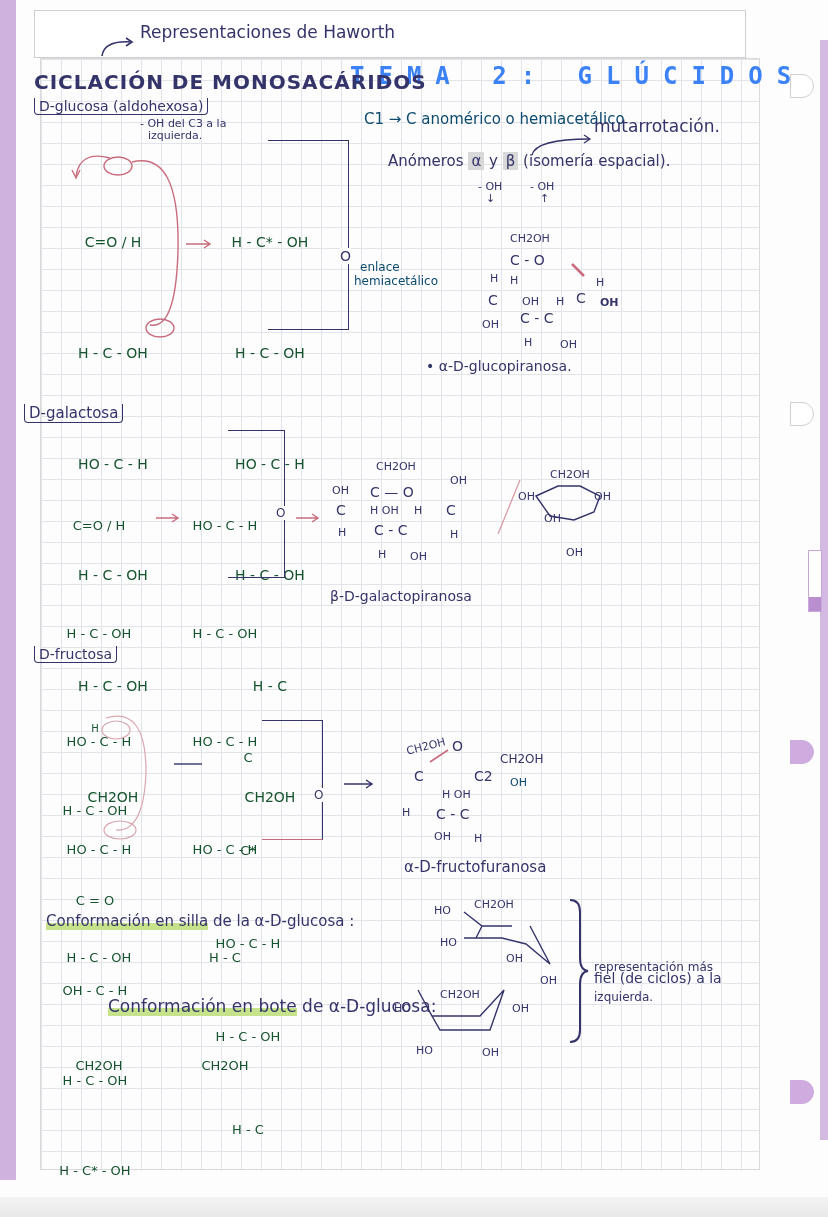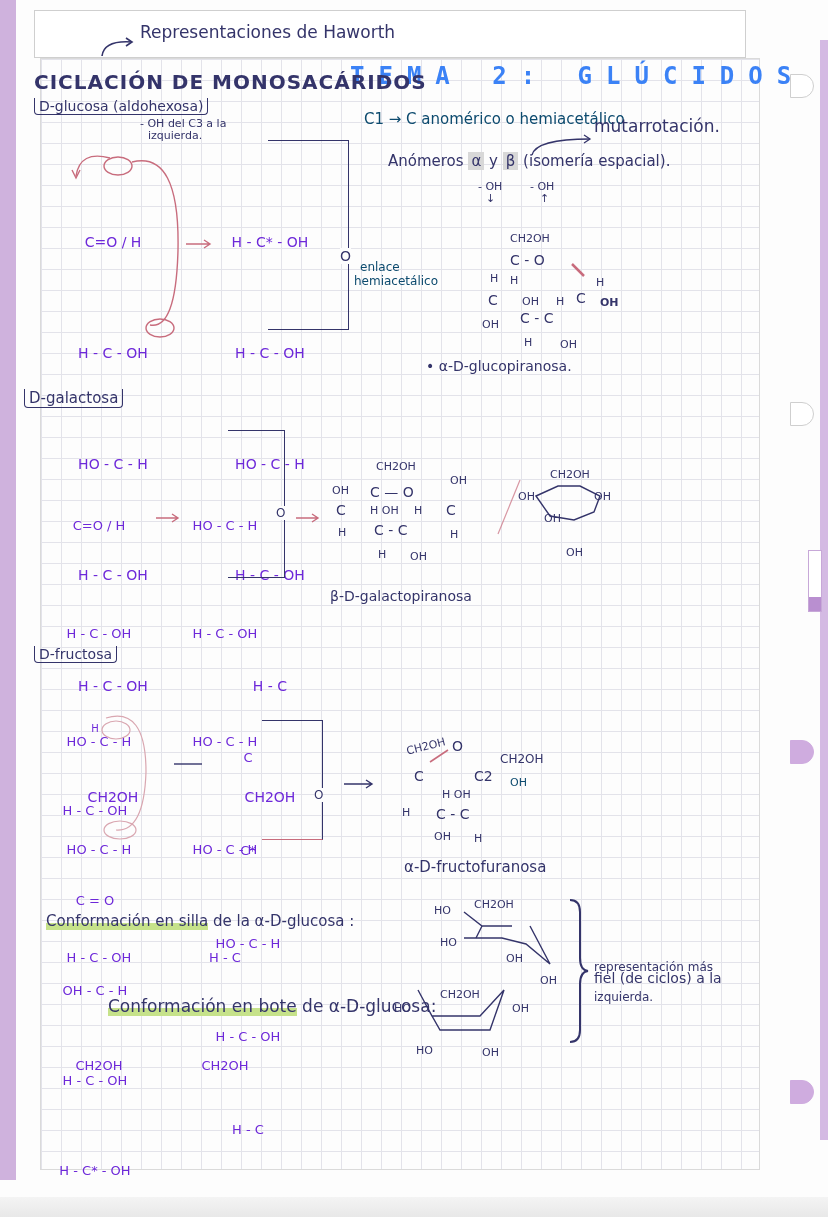--- a/index.html
+++ b/index.html
@@ -12,21 +12,21 @@
     background-size:20px 21px;border:1px solid #dadada;}
   .header-box{position:absolute;left:34px;top:10px;width:710px;height:46px;border:1px solid #cfcfcf;background:#fff;}
   .watermark{position:absolute;left:350px;top:62px;font-size:24px;font-weight:bold;letter-spacing:14px;color:#3b82f6;font-family:"DejaVu Sans Mono",monospace;}
   .hand{position:absolute;font-family:"DejaVu Sans",sans-serif;color:#34346a;white-space:nowrap;}
   .pink{color:#0c4a6e;}
   .small{font-size:11px;}
   .mid{font-size:14px;}
   .big{font-size:17px;}
   .title{font-size:20px;font-weight:bold;letter-spacing:1px;}
   .boxed{border-left:1.5px solid #34346a;border-bottom:1.5px solid #34346a;border-right:1.5px solid #34346a;border-radius:0 0 4px 4px;padding:0 4px;}
-  .formula{position:absolute;font-size:14px;line-height:37px;color:#6d28d9;font-family:"DejaVu Sans",sans-serif;white-space:pre;}
+  .formula{position:absolute;font-size:14px;line-height:37px;color:#14532d;font-family:"DejaVu Sans",sans-serif;white-space:pre;}
   .formula.tight{line-height:36px;font-size:13px;}
   .bracket{position:absolute;border:1.5px solid #34346a;border-left:none;}
   .highlight{background:linear-gradient(transparent 60%,#c6e28a 60%);}
   .gray-hl{background:#d8d8d8;padding:0 3px;}
   .hole{position:absolute;width:22px;height:22px;border-radius:0 12px 12px 0;border:1px solid #cfcfcf;background:#fff;}
   .hole.filled{background:#cfacdf;border-color:#cfacdf;}
   .side-tab{position:absolute;left:808px;top:550px;width:12px;height:60px;background:#fff;border:1px solid #c7a8d8;}
   .side-tab .purple{position:absolute;bottom:0;left:0;right:0;height:14px;background:#b98fd0;}
   svg{position:absolute;overflow:visible;}
 </style>
@@ -126,21 +126,21 @@
   <div class="hand small" style="left:482px;top:318px;">OH</div>
   <div class="hand mid" style="left:520px;top:310px;">C - C</div>
   <div class="hand small" style="left:524px;top:336px;">H</div>
   <div class="hand small" style="left:560px;top:338px;">OH</div>
   <svg style="left:570px;top:262px;" width="20" height="20">
     <path d="M2 2 L14 14" stroke="#c86c7d" stroke-width="2.5"></path>
   </svg>
 </div>
 <div class="hand mid" style="left:426px;top:358px;">• α-D-glucopiranosa.</div>
 
-<div class="hand mid boxed" style="left:24px;top:389px;font-size:15px;">D-galactosa</div>
+<div class="hand mid boxed" style="left:24px;top:404px;font-size:15px;">D-galactosa</div>
 
 <div class="formula tight" style="left:44px;top:436px;text-align:center;width:110px;">
   <div>C=O / H</div>
   <div>H - C - OH</div>
   <div>HO - C - H</div>
   <div>HO - C - H</div>
   <div>H - C - OH</div>
   <div>CH2OH</div>
 </div>
 <svg style="left:156px;top:512px;" width="30" height="12">

